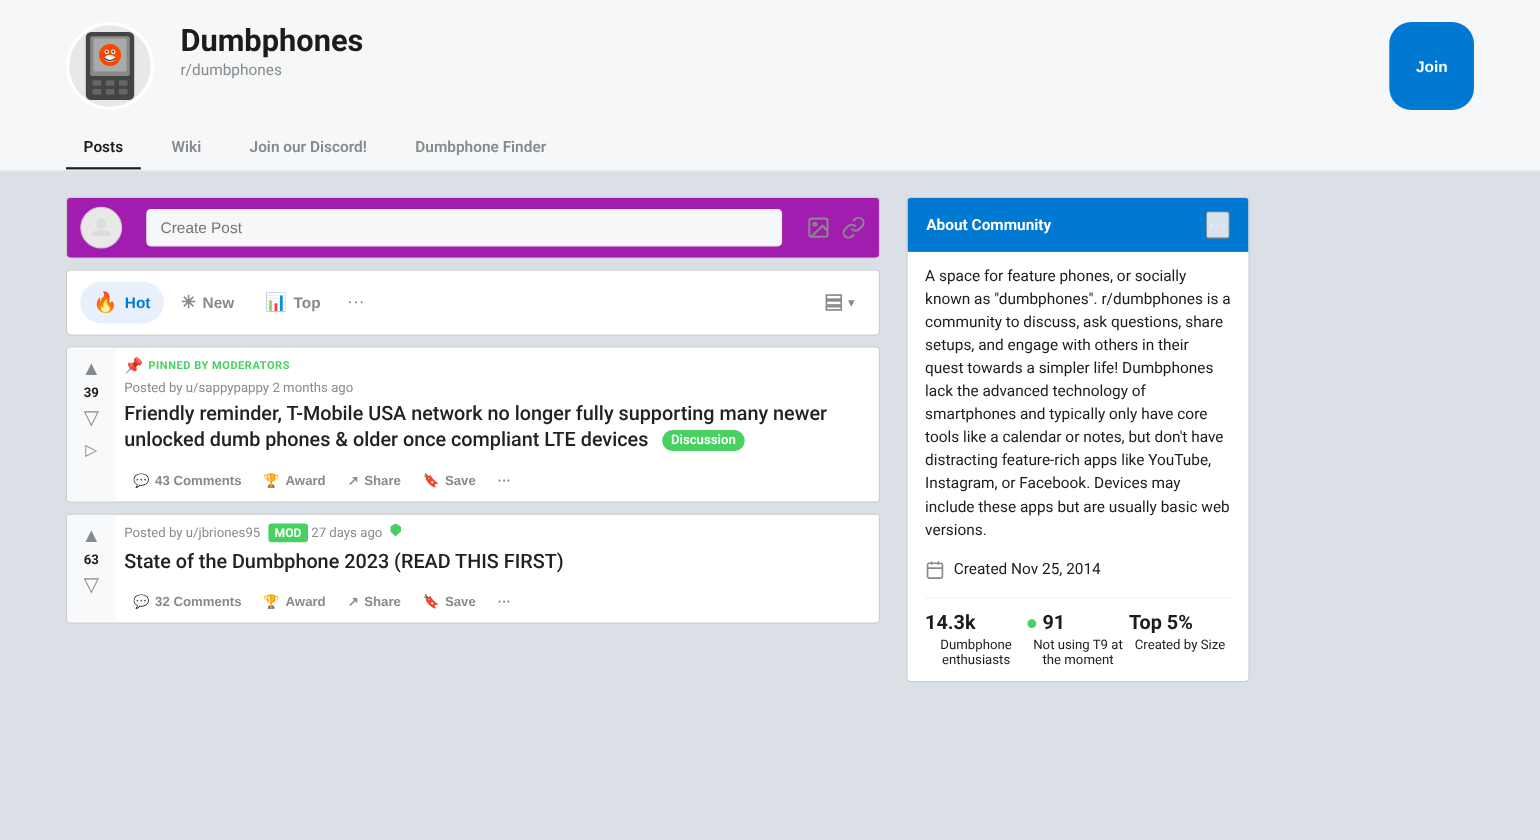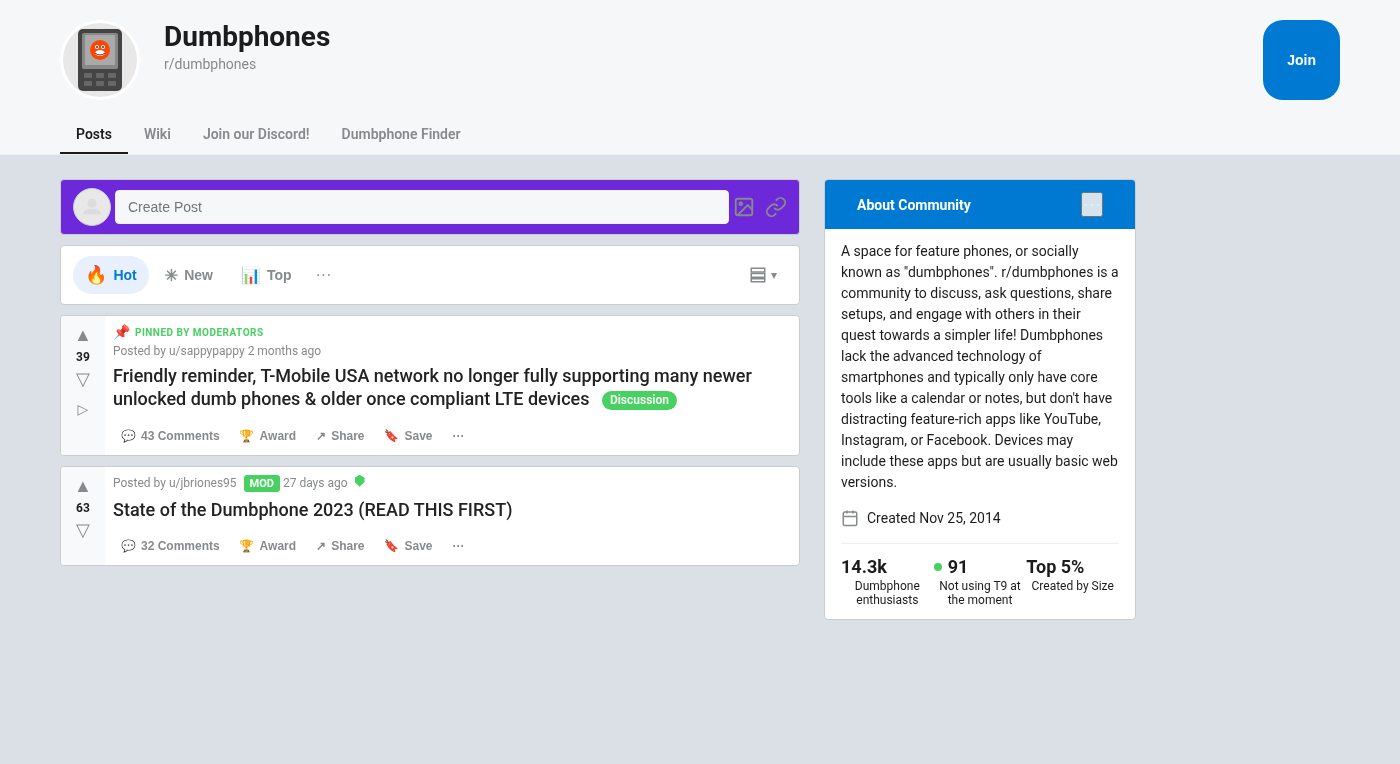--- a/index.html
+++ b/index.html
@@ -49,21 +49,21 @@
       color: #fff;
       border: none;
       border-radius: 20px;
       padding: 8px 24px;
       font-size: 14px;
       font-weight: 700;
       cursor: pointer;
     }
     .nav-tabs {
       display: flex;
-      gap: 0;
+      gap: 12px;
       margin-top: 4px;
     }
     .nav-tab {
       padding: 10px 16px;
       font-size: 14px;
       font-weight: 600;
       color: #878a8c;
       cursor: pointer;
       border-bottom: 2px solid transparent;
       text-decoration: none;
@@ -83,27 +83,27 @@
     .feed-column {
       flex: 1;
       max-width: 740px;
       display: flex;
       flex-direction: column;
       gap: 10px;
     }
 
     
     .create-post-card {
-      background: #6d28d9;
+      background: #a21caf;
       border-radius: 4px;
       border: 1px solid #ccc;
       padding: 8px 12px;
       display: flex;
       align-items: center;
-      gap: 4px;
+      gap: 22px;
     }
     .user-avatar-small {
       width: 38px;
       height: 38px;
       border-radius: 50%;
       background: #e8e8e8;
       display: flex;
       align-items: center;
       justify-content: center;
       flex-shrink: 0;
@@ -309,21 +309,21 @@
       flex-shrink: 0;
     }
     .about-card {
       background: #fff;
       border-radius: 4px;
       border: 1px solid #ccc;
       overflow: hidden;
     }
     .about-header {
       background: #0079d3;
-      padding: 12px 32px;
+      padding: 12px 17px;
       display: flex;
       justify-content: space-between;
       align-items: center;
     }
     .about-title {
       font-size: 14px;
       font-weight: 700;
       color: #fff;
     }
     .about-more {

